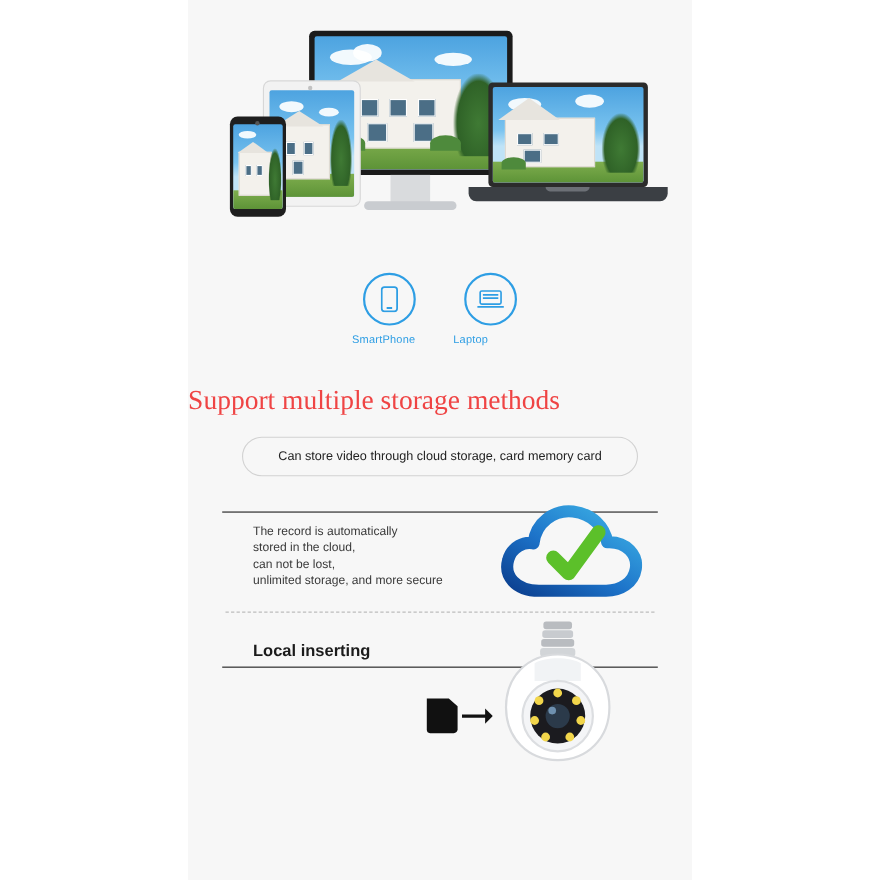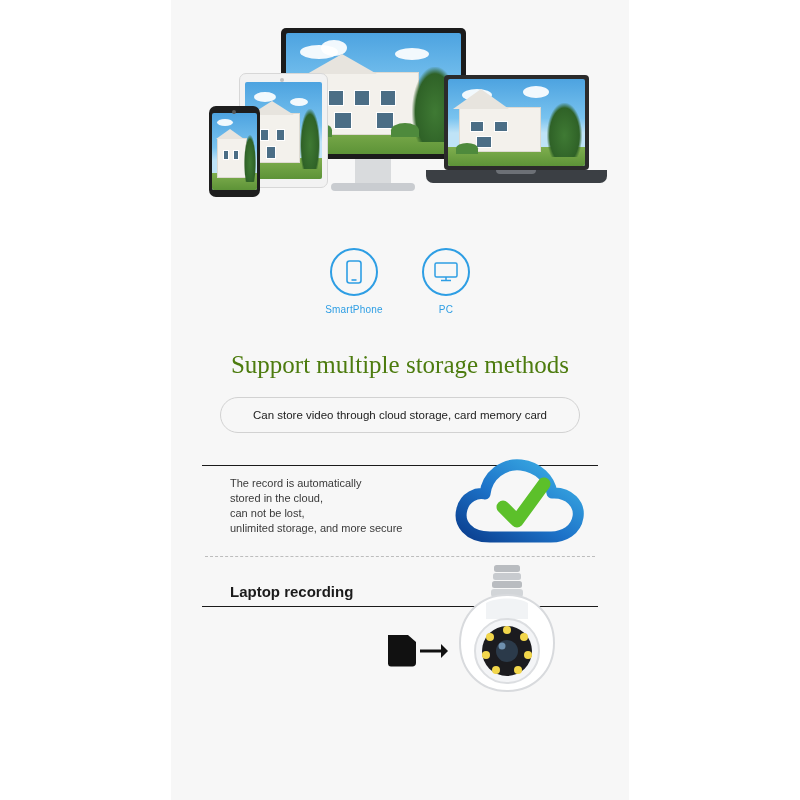--- a/index.html
+++ b/index.html
@@ -219,21 +219,21 @@
     position: absolute;
     left: 0;
     top: 248px;
     width: 458px;
     display: flex;
     justify-content: center;
     gap: 24px;
   }
   .icon-item {
     width: 68px;
-    text-align: center;
+    text-align: left;
   }
   .icon-circle {
     width: 44px;
     height: 44px;
     margin: 0 auto;
     border: 2px solid #2e9ee4;
     border-radius: 50%;
     display: flex;
     align-items: center;
     justify-content: center;
@@ -245,24 +245,24 @@
     letter-spacing: .2px;
   }
 
   
   .storage {
     position: relative;
     width: 458px;
     background: #f7f7f7;
   }
   .section-title {
-    text-align: center;
+    text-align: left;
     font-family: "Liberation Serif", serif;
     font-size: 25px;
-    color: #4d7c0f;
+    color: #ef4444;
     padding-top: 14px;
   }
   .pill {
     margin: 18px auto 0;
     width: 358px;
     height: 34px;
     border: 1px solid #d2d2d2;
     border-radius: 18px;
     background: #f7f7f7;
     display: flex;
@@ -412,31 +412,32 @@
           <div class="icon-circle">
             <svg width="16" height="24" viewBox="0 0 16 24" fill="none" stroke="#2e9ee4" stroke-width="1.6">
               <rect x="1" y="1" width="14" height="22" rx="2.5"></rect>
               <line x1="5.5" y1="20" x2="10.5" y2="20"></line>
             </svg>
           </div>
           <div class="icon-label">SmartPhone</div>
         </div>
 
 
-
         <div class="icon-item">
           <div class="icon-circle">
-            <svg width="26" height="22" viewBox="0 0 26 22" fill="none" stroke="#2e9ee4" stroke-width="1.5">
-              <rect x="2" y="2" width="22" height="14" rx="1.5"></rect>
-              <line x1="13" y1="16" x2="13" y2="19"></line>
-              <line x1="8" y1="19.5" x2="18" y2="19.5"></line>
+            <svg width="26" height="20" viewBox="0 0 26 20" fill="none" stroke="#2e9ee4" stroke-width="1.5">
+              <rect x="3.5" y="2.5" width="19" height="12" rx="1.5"></rect>
+              <line x1="1" y1="17" x2="25" y2="17"></line>
+              <line x1="6" y1="6" x2="20" y2="6"></line>
+              <line x1="6" y1="9" x2="20" y2="9"></line>
             </svg>
           </div>
-          <div class="icon-label">PC</div>
-        </div>
+          <div class="icon-label">Laptop</div>
+        </div>
+
 
       </div>
     </div>
 
     <div class="storage">
       <div class="section-title">Support multiple storage methods</div>
 
       <div class="pill">
         <span>Can store video through cloud storage, card memory card</span>
       </div>
@@ -459,21 +460,21 @@
             </defs>
             <path d="M36 86 C14 86 4 72 8 58 C11 46 23 41 31 43 C33 24 50 12 67 14 C84 16 96 28 98 42 C116 41 126 54 124 66 C122 79 110 86 97 86 Z" fill="none" stroke="url(#cg)" stroke-width="11" stroke-linejoin="round" stroke-linecap="round"></path>
             <path d="M49 56 L63 70 L90 33" fill="none" stroke="#5cc02a" stroke-width="13" stroke-linecap="round" stroke-linejoin="round"></path>
           </svg>
         </div>
 
         <div class="dashed"></div>
       </div>
 
       <div class="block">
-        <div class="block-head">Laptop recording</div>
+        <div class="block-head">Local inserting</div>
         <div class="rule"></div>
 
         <div class="sdcard-art">
           <svg width="62" height="46" viewBox="0 0 62 46">
             <path d="M2 6 L22 6 L30 13 L30 34 C30 36 28.5 37.5 26.5 37.5 L5 37.5 C3 37.5 2 36.2 2 34.2 Z" fill="#111111"></path>
             <line x1="34" y1="22" x2="56" y2="22" stroke="#111111" stroke-width="3"></line>
             <path d="M55 15 L62 22 L55 29 Z" fill="#111111"></path>
           </svg>
         </div>
 

